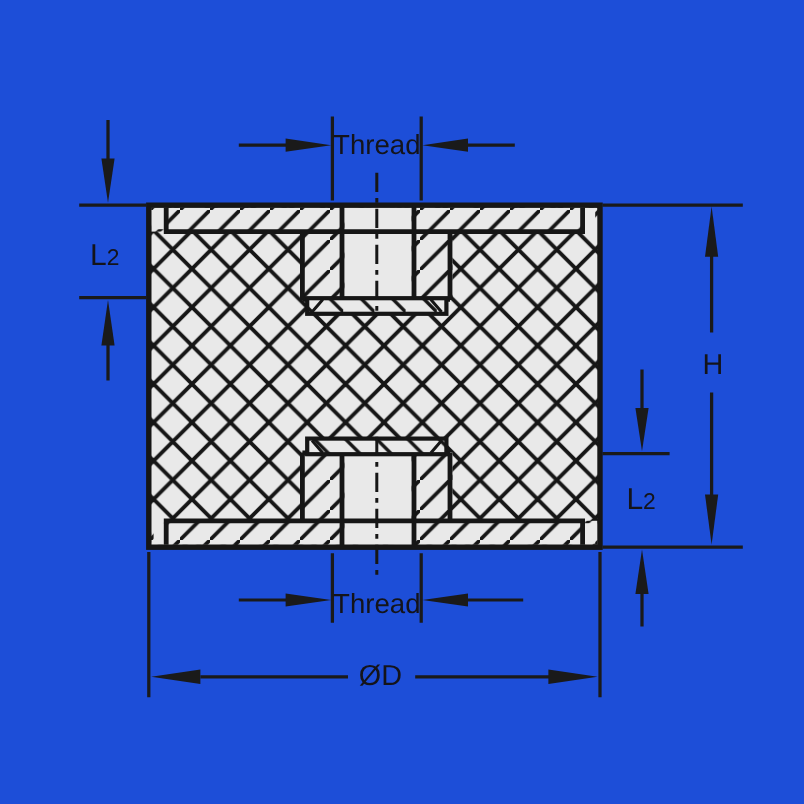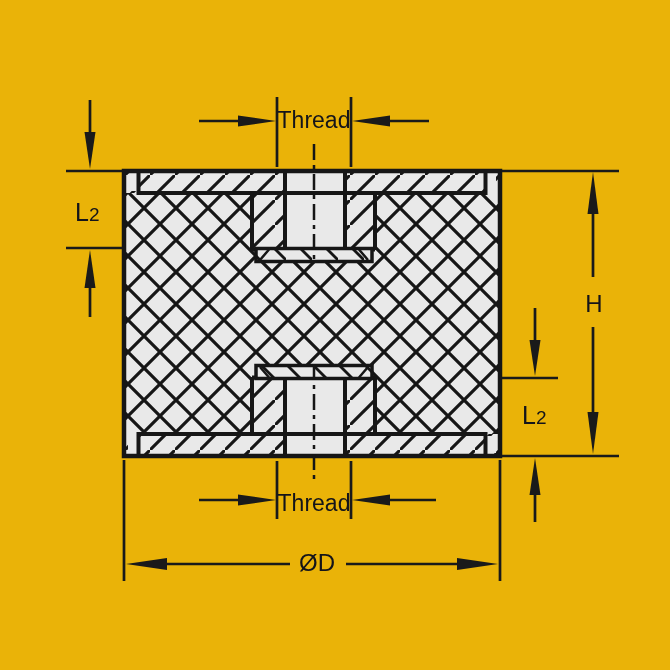--- a/index.html
+++ b/index.html
@@ -8,21 +8,21 @@
     background: #ffffff;
     width: 670px;
     height: 670px;
     overflow: hidden;
     font-family: "Liberation Sans", sans-serif;
   }
   #stage {
     position: relative;
     width: 670px;
     height: 670px;
-    background: #eab308;
+    background: #1d4ed8;
   }
   svg { display: block; }
   text {
     font-family: "Liberation Sans", sans-serif;
     fill: #14141a;
   }
   .dimline   { stroke: #1a1a1a; stroke-width: 2.7; fill: none; }
   .extline   { stroke: #1a1a1a; stroke-width: 2.7; fill: none; }
   .arrow     { fill: #1a1a1a; stroke: none; }
   .thick     { stroke: #161616; stroke-width: 4; fill: none; }

